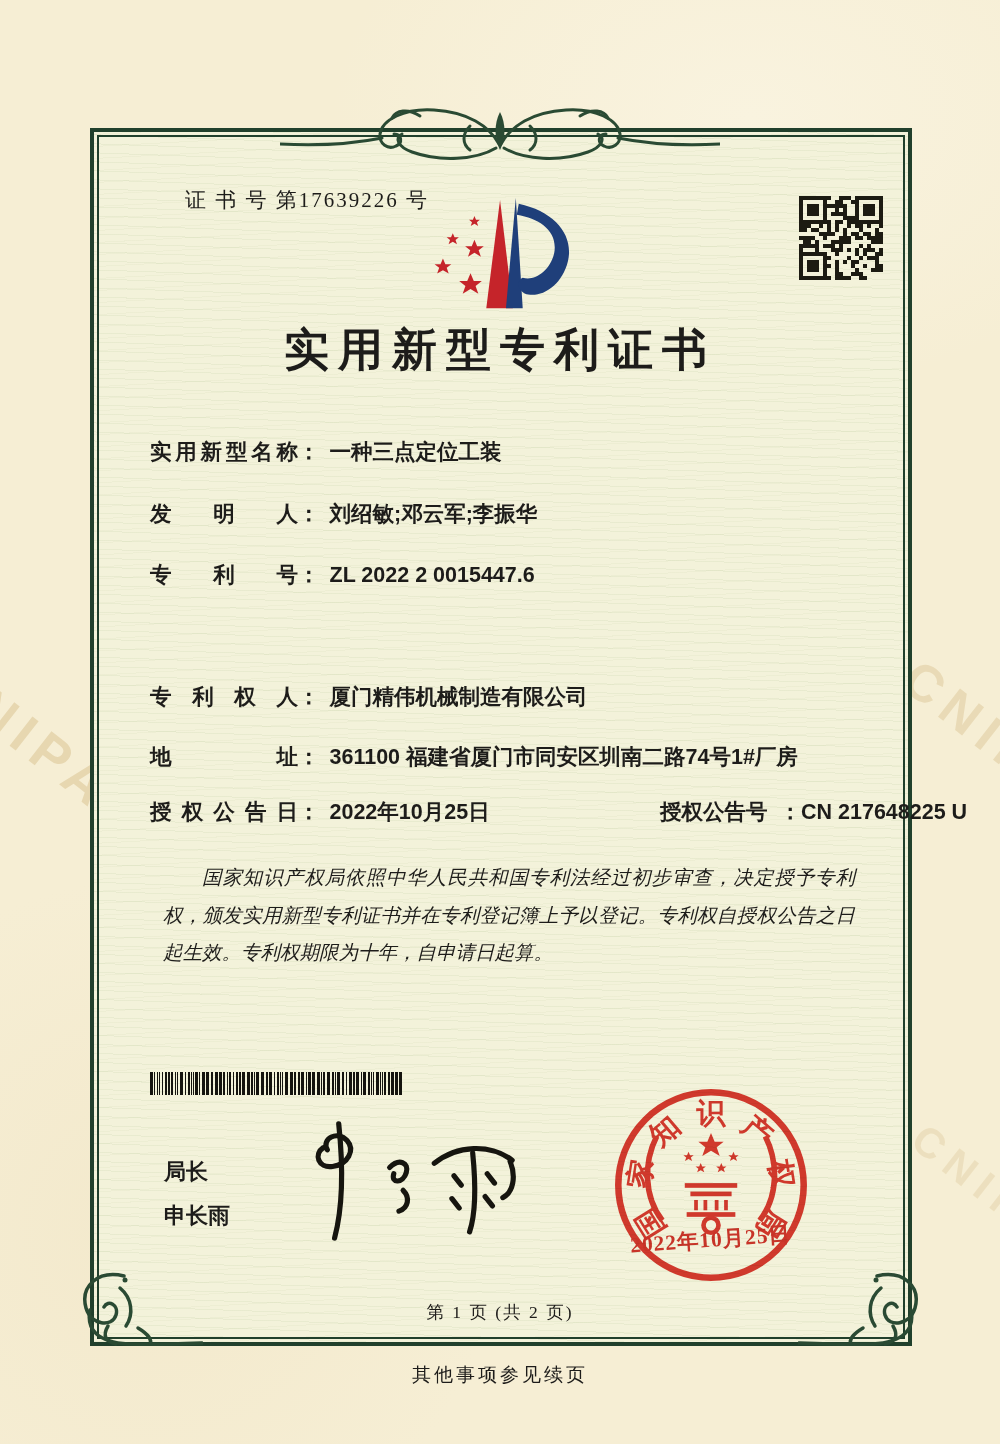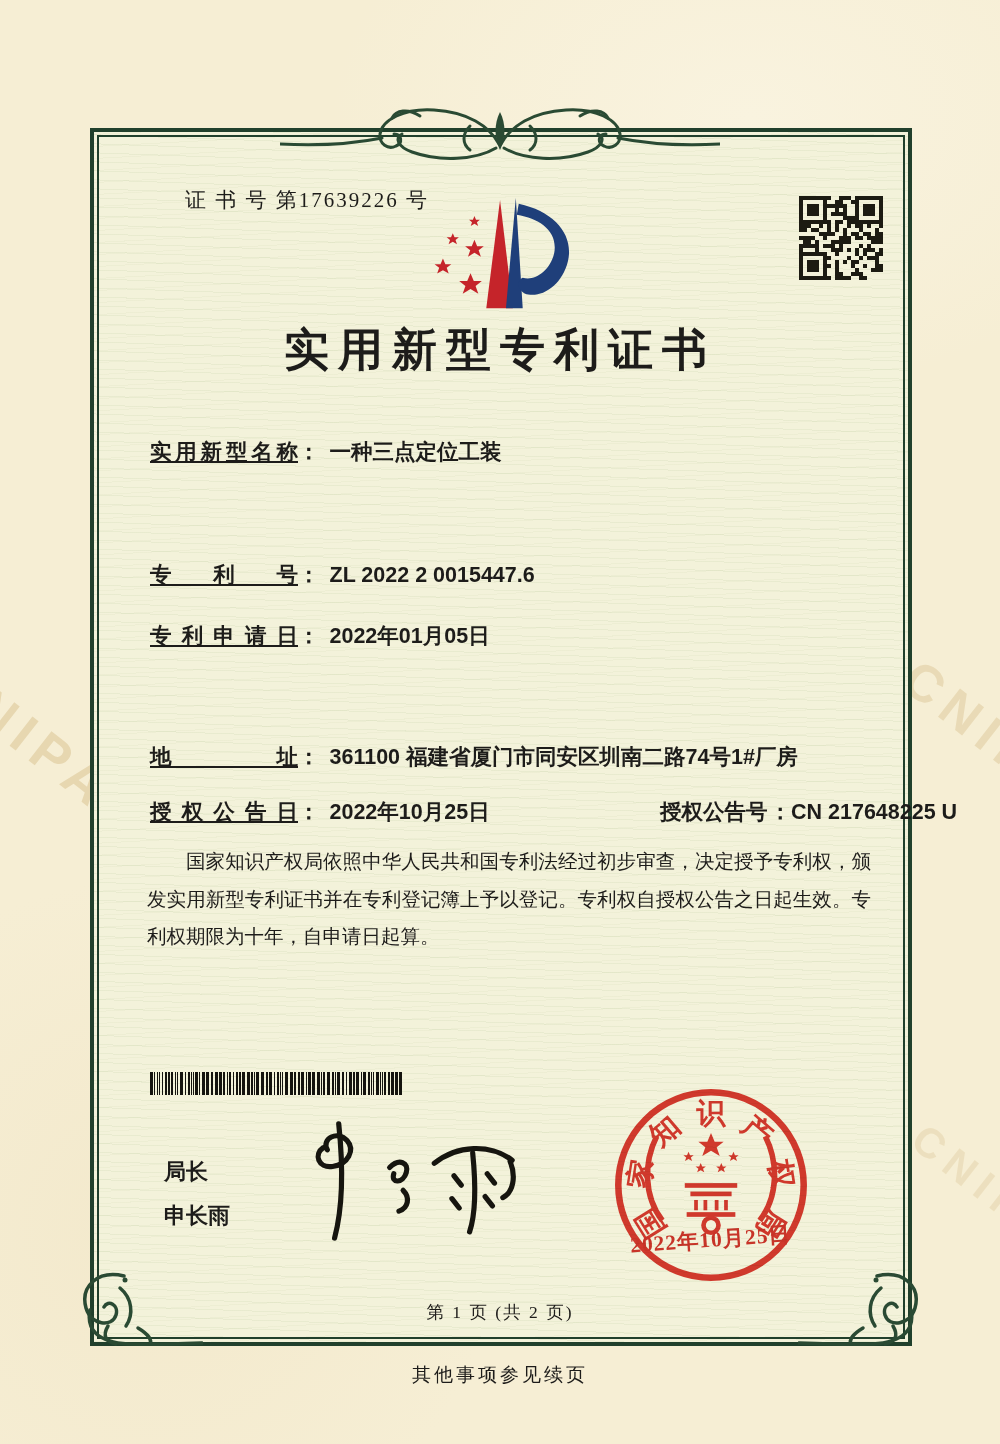--- a/index.html
+++ b/index.html
@@ -23,28 +23,28 @@
       color:#c9a96a;letter-spacing:9px;transform-origin:left top;transform:rotate(38deg);pointer-events:none;}
   
   .certno{position:absolute;left:138px;top:186px;font-size:21px;letter-spacing:2px;margin-left:47px;}
   .qr{position:absolute;left:799px;top:196px;width:84px;height:84px;fill:#1c1b12;}
   .logo{position:absolute;left:428px;top:192px;width:150px;height:128px;}
   .title{position:absolute;left:0;right:0;top:320px;text-align:center;
          font-size:45px;font-weight:bold;letter-spacing:9px;}
   
   .field{position:absolute;left:150px;font-family:"Liberation Sans","DejaVu Sans",sans-serif;
          font-weight:bold;font-size:21.5px;white-space:nowrap;}
-  .flabel{display:inline-block;width:148px;text-align:justify;text-align-last:justify;vertical-align:bottom;text-decoration:underline;}
+  .flabel{display:inline-block;width:148px;text-align:justify;text-align-last:justify;vertical-align:bottom;}
   .fvalue{margin-left:10px;}
   .grant2{position:absolute;left:510px;top:0;}
-  .g2label{margin-right:2px;}
+  .g2label{margin-right:12px;}
   
   .body{position:absolute;left:147px;width:724px;top:843px;font-size:19.5px;line-height:1.93;
         text-align:justify;}
-  .body p{margin:0;text-indent:2em;}
+  .body p{margin:16px;text-indent:2em;font-style:italic;}
   
   .barcode{position:absolute;left:150px;top:1072px;width:256px;height:23px;fill:#15140f;}
   
   .signer{position:absolute;left:150px;top:1150px;font-family:"Liberation Sans","DejaVu Sans",sans-serif;
           font-weight:bold;font-size:22px;line-height:44px;margin-left:14px;}
   .sig{position:absolute;left:265px;top:1112px;width:270px;height:138px;stroke:#16150f;
        stroke-width:5;fill:none;stroke-linecap:round;stroke-linejoin:round;}
   
   .seal{position:absolute;left:608px;top:1082px;width:206px;height:206px;opacity:.9;mix-blend-mode:multiply;}
   .seal text{font-family:"Liberation Serif","DejaVu Serif",serif;}
@@ -365,25 +365,28 @@
       <polygon points="88,6 95,118 78,118"></polygon>
       <path d="M91,12 C128,20 147,44 141,70 C135,96 112,109 97,103 C89,99 89,89 95,87 C107,91 123,80 127,62 C131,40 113,27 89,23 Z"></path>
     </g>
   </svg>
 
   <div class="title">实用新型专利证书</div>
 
   <div class="field" style="top:437px">
     <span class="flabel">实用新型名称</span><span>：</span><span class="fvalue">一种三点定位工装</span>
   </div>
+  <div class="field" style="top:499px">
+    <span class="flabel">发明人</span><span>：</span><span class="fvalue">刘绍敏;邓云军;李振华</span>
+  </div>
   <div class="field" style="top:560px">
     <span class="flabel">专利号</span><span>：</span><span class="fvalue">ZL 2022 2 0015447.6</span>
   </div>
-  <div class="field" style="top:621px">
-    <span class="flabel">专利申请日</span><span>：</span><span class="fvalue">2022年01月05日</span>
+  <div class="field" style="top:682px">
+    <span class="flabel">专利权人</span><span>：</span><span class="fvalue">厦门精伟机械制造有限公司</span>
   </div>
   <div class="field" style="top:742px">
     <span class="flabel">地址</span><span>：</span><span class="fvalue">361100 福建省厦门市同安区圳南二路74号1#厂房</span>
   </div>
   <div class="field" style="top:797px;right:130px;">
     <span class="flabel">授权公告日</span><span>：</span><span class="fvalue">2022年10月25日</span>
     <span class="grant2">
       <span class="g2label">授权公告号</span><span>：</span><span>CN 217648225 U</span>
     </span>
   </div>

